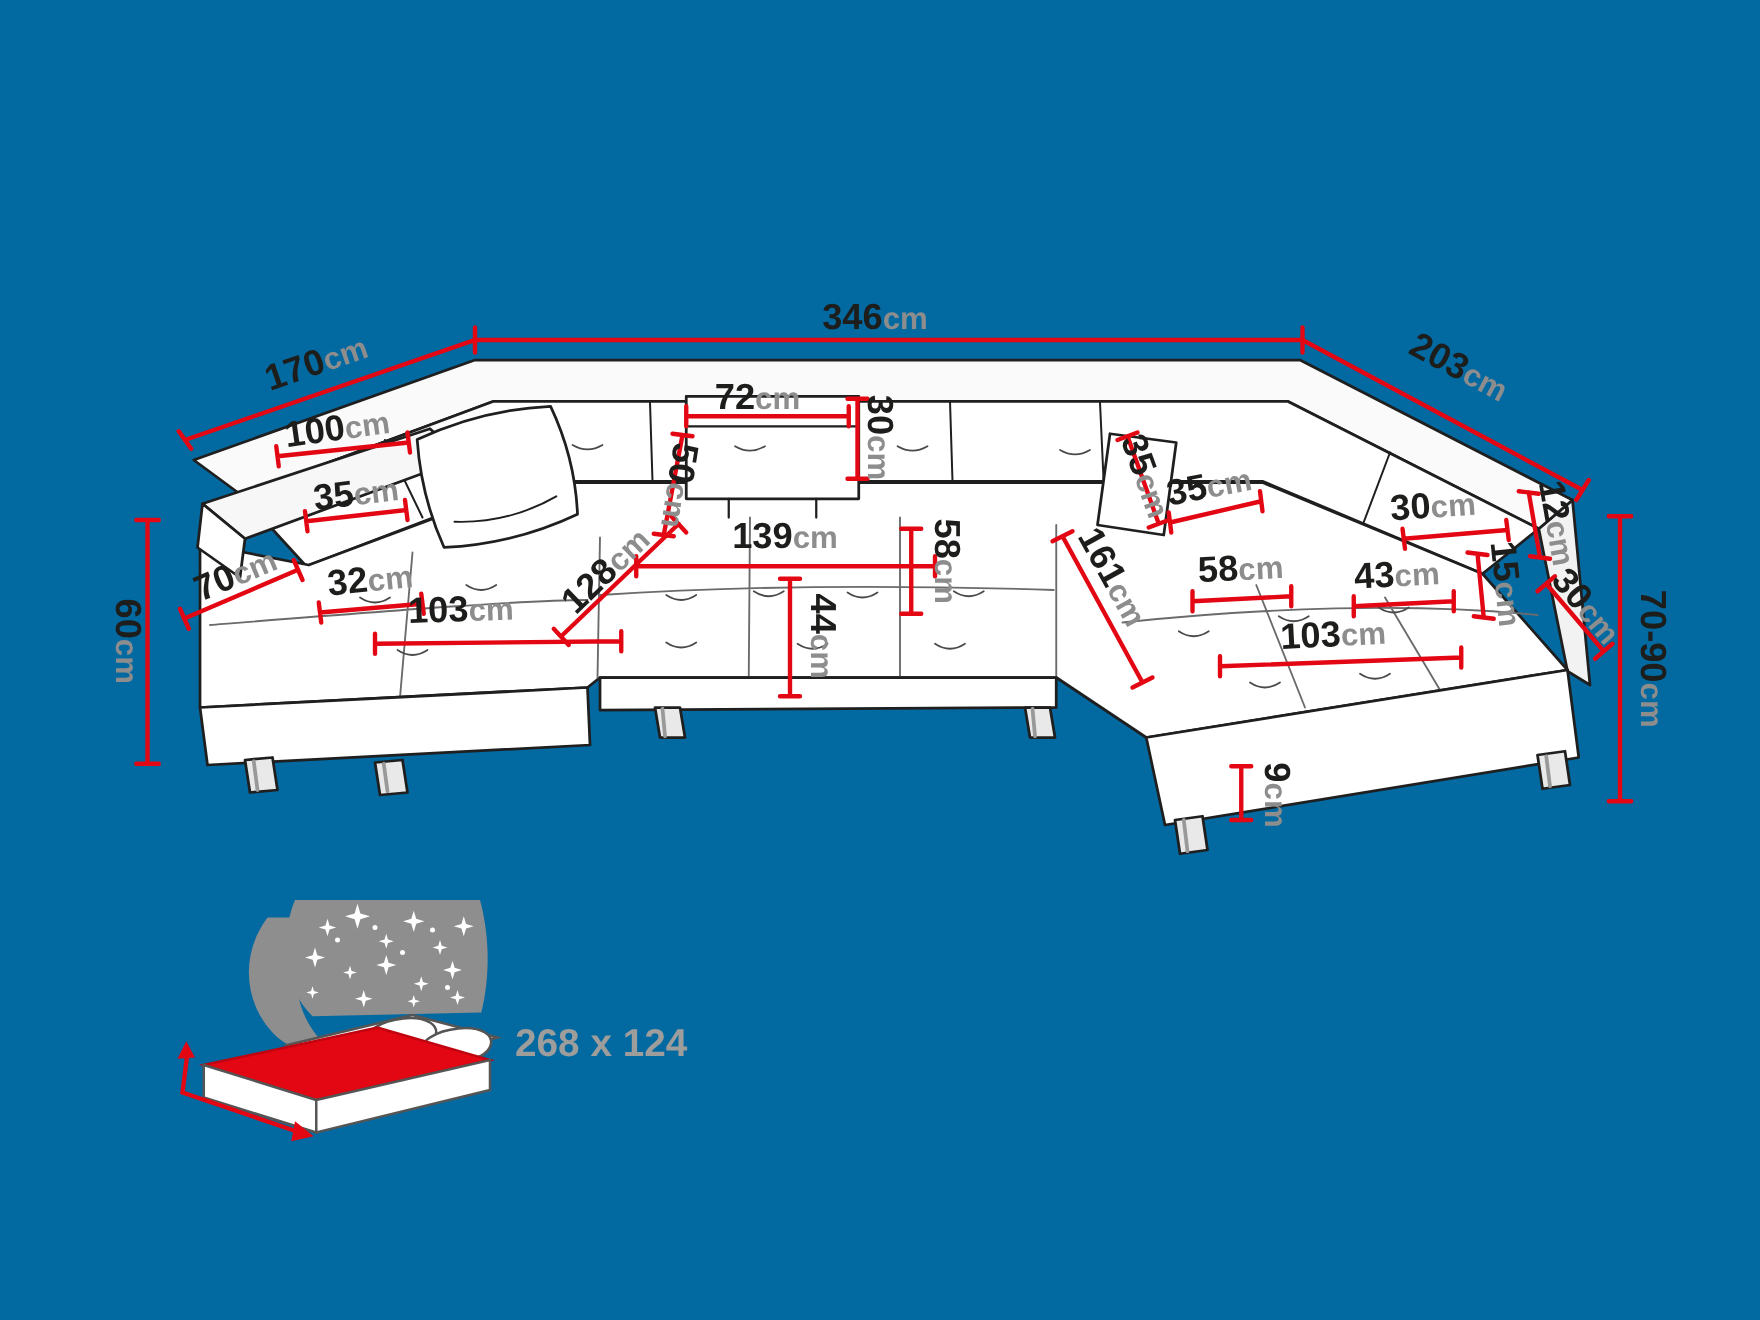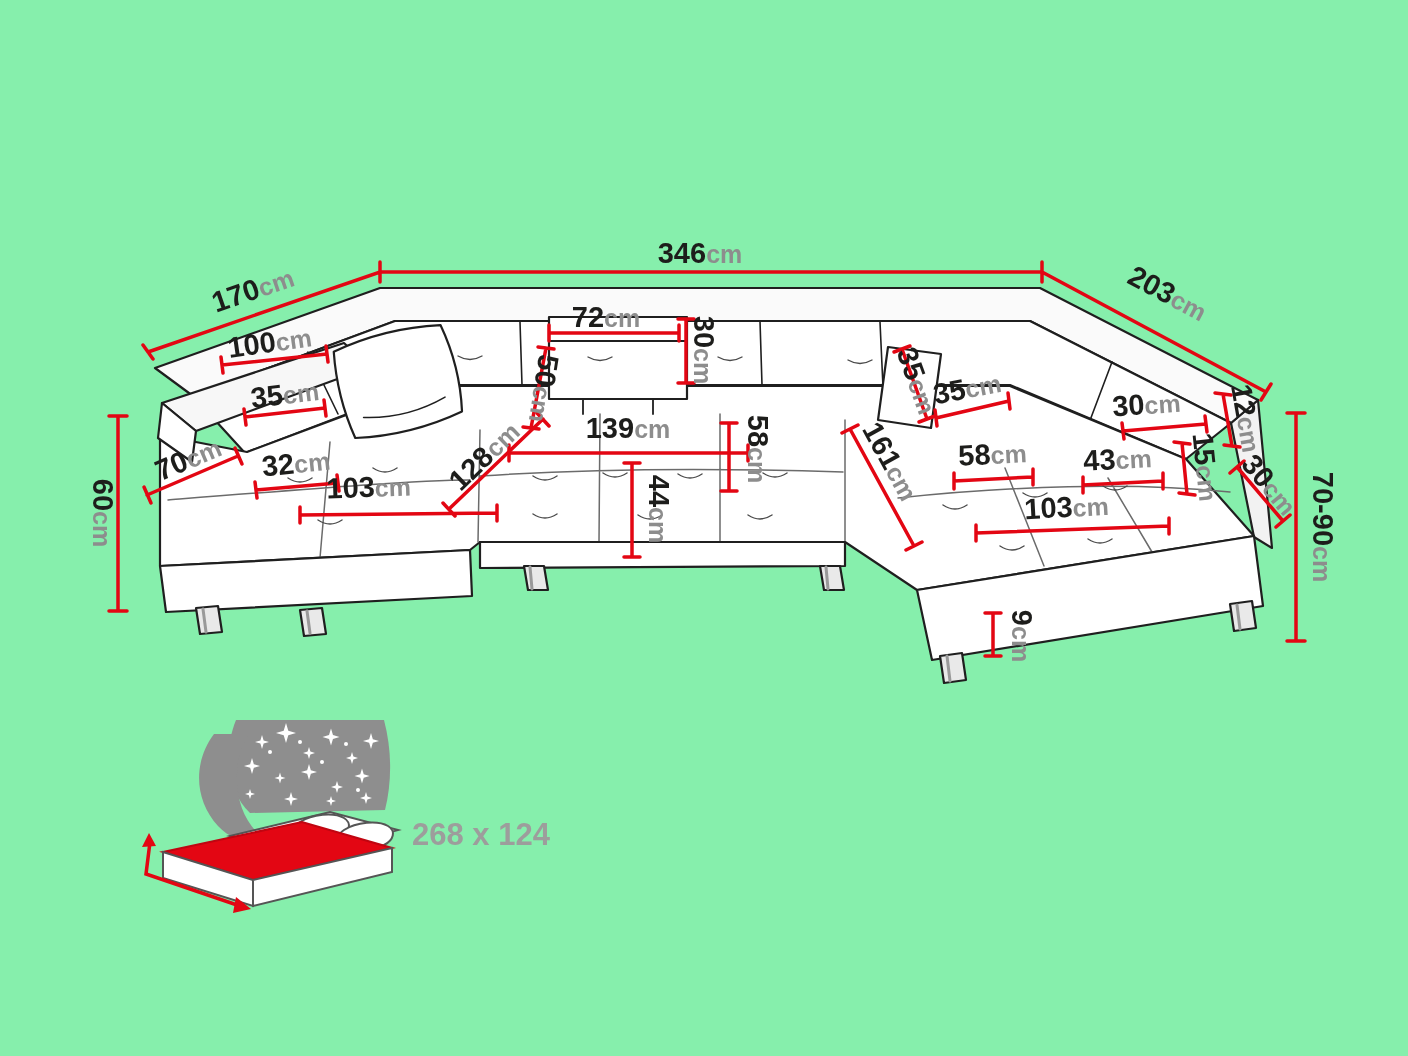--- a/index.html
+++ b/index.html
@@ -1,16 +1,16 @@
 <!DOCTYPE html>
 <html><head>
 <meta charset="utf-8">
 <style>
   html,body{margin:0;padding:0;background:#ffffff}
-  .canvas{width:1408px;height:1056px;position:relative;background:#86efac;overflow:hidden}
+  .canvas{width:1408px;height:1056px;position:relative;background:#0369a1;overflow:hidden}
   svg{display:block}
   .dim{text-anchor:middle;font-family:"Liberation Sans",sans-serif}
   .dim .val{font-weight:bold;font-size:29px;fill:#1d1d1b}
   .dim .unit{font-weight:bold;font-size:25px;fill:#8d8d8d}
   .bedsize{font-family:"Liberation Sans",sans-serif;font-weight:bold;font-size:31px;fill:#9d9d9c;text-anchor:start}
   .dimline{stroke:#e30613;stroke-width:3.5;fill:none;stroke-linecap:round}
   .sofa{stroke:#1f1f1f;stroke-width:2.2;stroke-linejoin:round;stroke-linecap:round}
 </style>
 </head>
 <body>

